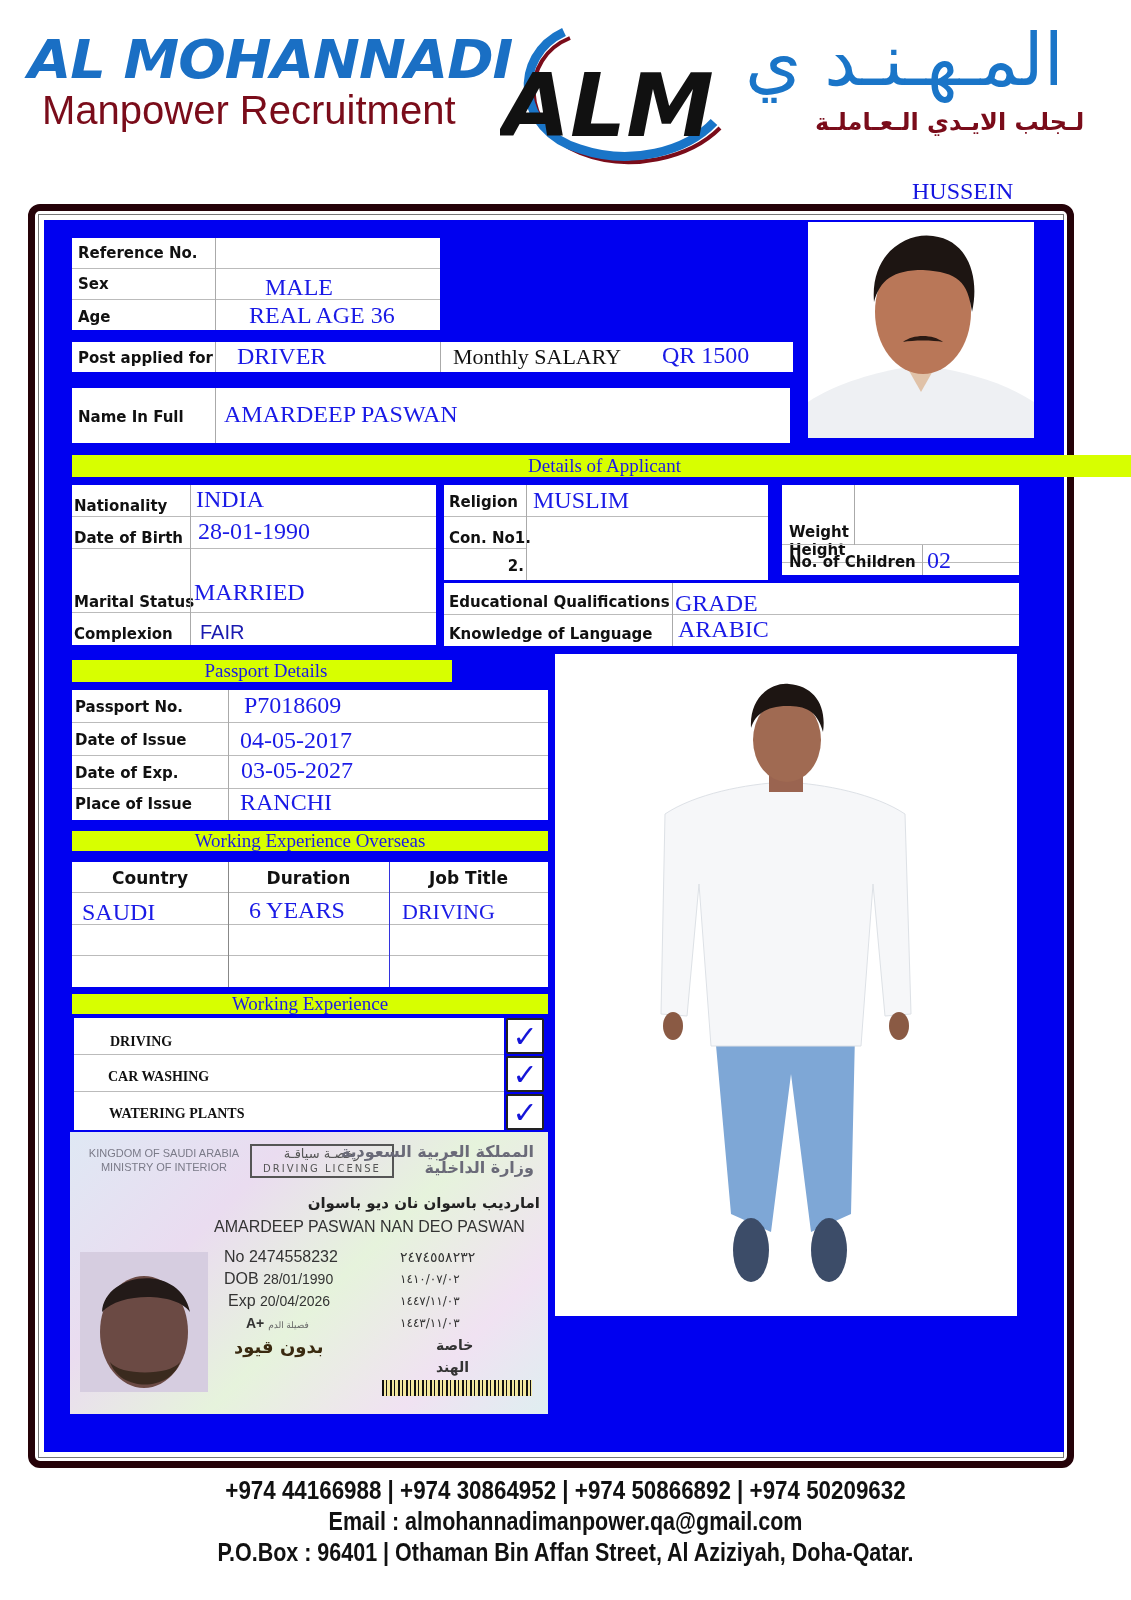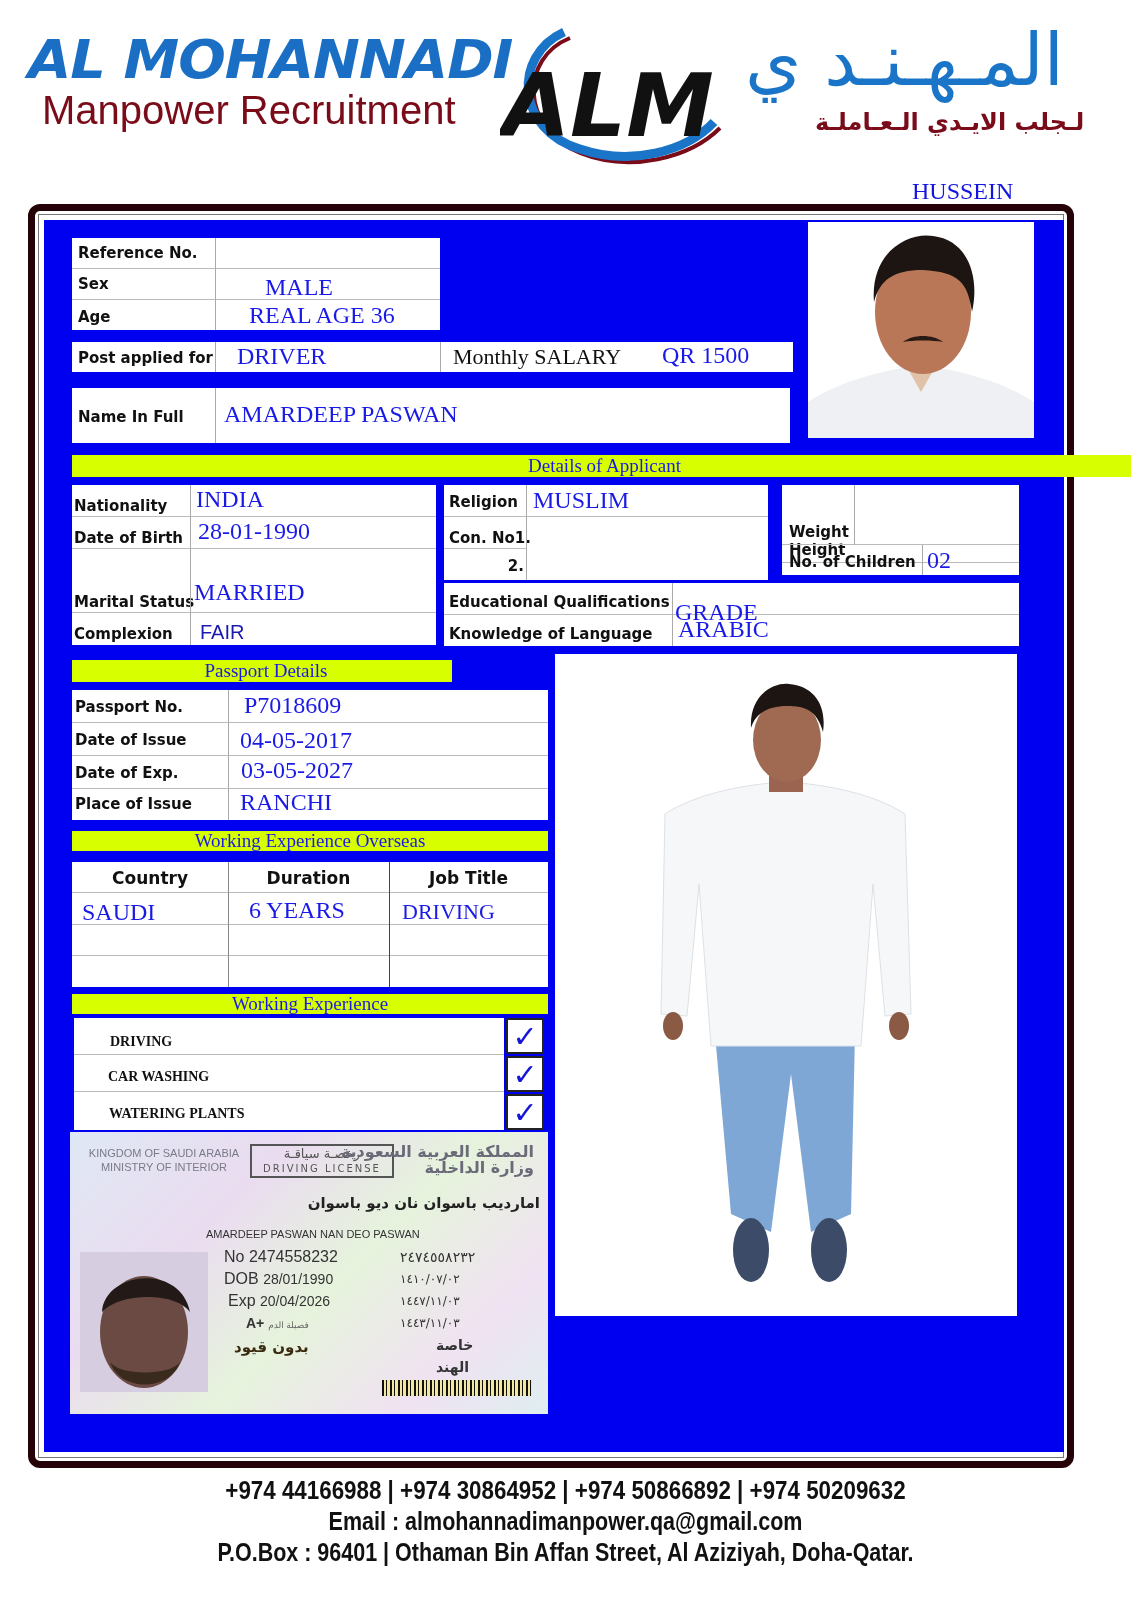--- a/index.html
+++ b/index.html
@@ -141,21 +141,21 @@
     <span class="abs lbl" style="left:7px;top:8px;">No. of Children</span>
     <span class="abs val" style="left:145px;top:2px;">02</span>
   </div>
   <div class="vline" style="left:72px;top:0;height:60px;"></div>
   <div class="vline" style="left:140px;top:60px;height:30px;"></div>
 </div>
 
 <div class="abs box" style="left:444px;top:583px;width:575px;height:63px;">
   <div class="row" style="left:0;top:0;width:575px;height:32px;padding-left:30px;">
     <span class="abs lbl" style="left:5px;top:10px;">Educational Qualifications</span>
-    <span class="abs val" style="left:231px;top:16px;">GRADE</span>
+    <span class="abs val" style="left:231px;top:7px;">GRADE</span>
   </div>
   <div class="abs" style="left:0;top:32px;width:575px;height:31px;">
     <span class="abs lbl" style="left:5px;top:10px;">Knowledge of Language</span>
     <span class="abs val" style="left:234px;top:1px;">ARABIC</span>
   </div>
   <div class="vline" style="left:228px;top:0;height:63px;"></div>
 </div>
 
 <div class="abs band" style="left:72px;top:660px;width:380px;height:22px;padding-left:8px;">Passport Details</div>
 <div class="abs box" style="left:72px;top:690px;width:476px;height:130px;">
@@ -227,36 +227,36 @@
   </div>
   <div class="abs" style="left:180px;top:12px;width:144px;height:34px;border:2px solid #555;box-sizing:border-box;text-align:center;font-family:'DejaVu Sans',sans-serif;color:#555;">
     <div style="font-size:13px;line-height:16px;direction:rtl;">رخصـة سياقـة</div>
     <div style="font-size:10px;letter-spacing:2px;line-height:13px;">DRIVING LICENSE</div>
   </div>
   <div class="abs" style="right:14px;top:12px;font-family:'DejaVu Sans',sans-serif;font-size:16px;color:#6a6a78;text-align:right;direction:rtl;line-height:16px;font-weight:bold;">
     <div>المملكة العربية السعودية</div>
     <div>وزارة الداخلية</div>
   </div>
   <div class="abs" style="right:8px;top:62px;font-family:'DejaVu Sans',sans-serif;font-size:15px;font-weight:bold;color:#222;direction:rtl;">اماردیب باسوان نان دیو باسوان</div>
-  <div class="abs" style="left:136px;top:86px;font-family:'Liberation Sans',sans-serif;font-size:11px;color:#333;white-space:nowrap;margin-top:10px;">AMARDEEP PASWAN NAN DEO PASWAN</div>
+  <div class="abs" style="left:144px;top:86px;font-family:'Liberation Sans',sans-serif;font-size:16px;color:#333;white-space:nowrap;">AMARDEEP PASWAN NAN DEO PASWAN</div>
 
   <div class="abs" style="left:10px;top:120px;width:128px;height:140px;background:#cfc3d8;overflow:hidden;">
     <svg width="128" height="140" viewBox="0 0 128 140">
       <rect width="128" height="140" fill="#d6cde0"></rect>
       <ellipse cx="64" cy="80" rx="44" ry="56" fill="#6b4a44"></ellipse>
       <path d="M22 60 C 24 20, 100 10, 110 60 C 96 40, 40 40, 22 60Z" fill="#231a18"></path>
       <path d="M30 110 C 40 140, 90 140, 100 110 C 90 124, 40 124, 30 110Z" fill="#3a2a1e"></path>
     </svg>
   </div>
   <div class="abs" style="left:154px;top:114px;font-family:'Liberation Sans',sans-serif;color:#333;line-height:22px;font-size:16px;">
     <div><span>No</span> <span>2474558232</span></div>
     <div><span>DOB</span> <span style="font-size:14px;">28/01/1990</span></div>
     <div style="padding-left:4px;"><span>Exp</span> <span style="font-size:14px;">20/04/2026</span></div>
     <div style="padding-left:22px;font-weight:bold;font-size:14px;"><span>A+</span> <span style="font-weight:normal;font-size:9px;color:#666;">فصيلة الدم</span></div>
-    <div style="padding-left:10px;font-family:'DejaVu Sans',sans-serif;font-weight:bold;font-size:15px;color:#3a2a10;">بدون قيود</div>
+    <div style="padding-left:10px;font-family:'DejaVu Sans',sans-serif;font-weight:bold;font-size:18px;color:#3a2a10;">بدون قيود</div>
   </div>
   <div class="abs" style="left:330px;top:114px;width:130px;font-family:'DejaVu Sans',sans-serif;color:#333;line-height:22px;font-size:14px;text-align:left;">
     <div>٢٤٧٤٥٥٨٢٣٢</div>
     <div style="font-size:12px;">١٤١٠/٠٧/٠٢</div>
     <div style="font-size:12px;">١٤٤٧/١١/٠٣</div>
     <div style="font-size:12px;">١٤٤٣/١١/٠٣</div>
     <div style="font-weight:bold;padding-left:36px;direction:rtl;text-align:left;">خاصة</div>
     <div style="font-weight:bold;padding-left:36px;direction:rtl;text-align:left;">الهند</div>
   </div>
   <div class="abs" style="left:312px;top:248px;width:150px;height:16px;background:repeating-linear-gradient(90deg,#111 0 2px,#f3e8a0 2px 4px,#111 4px 5px,#f3e8a0 5px 8px);"></div>

